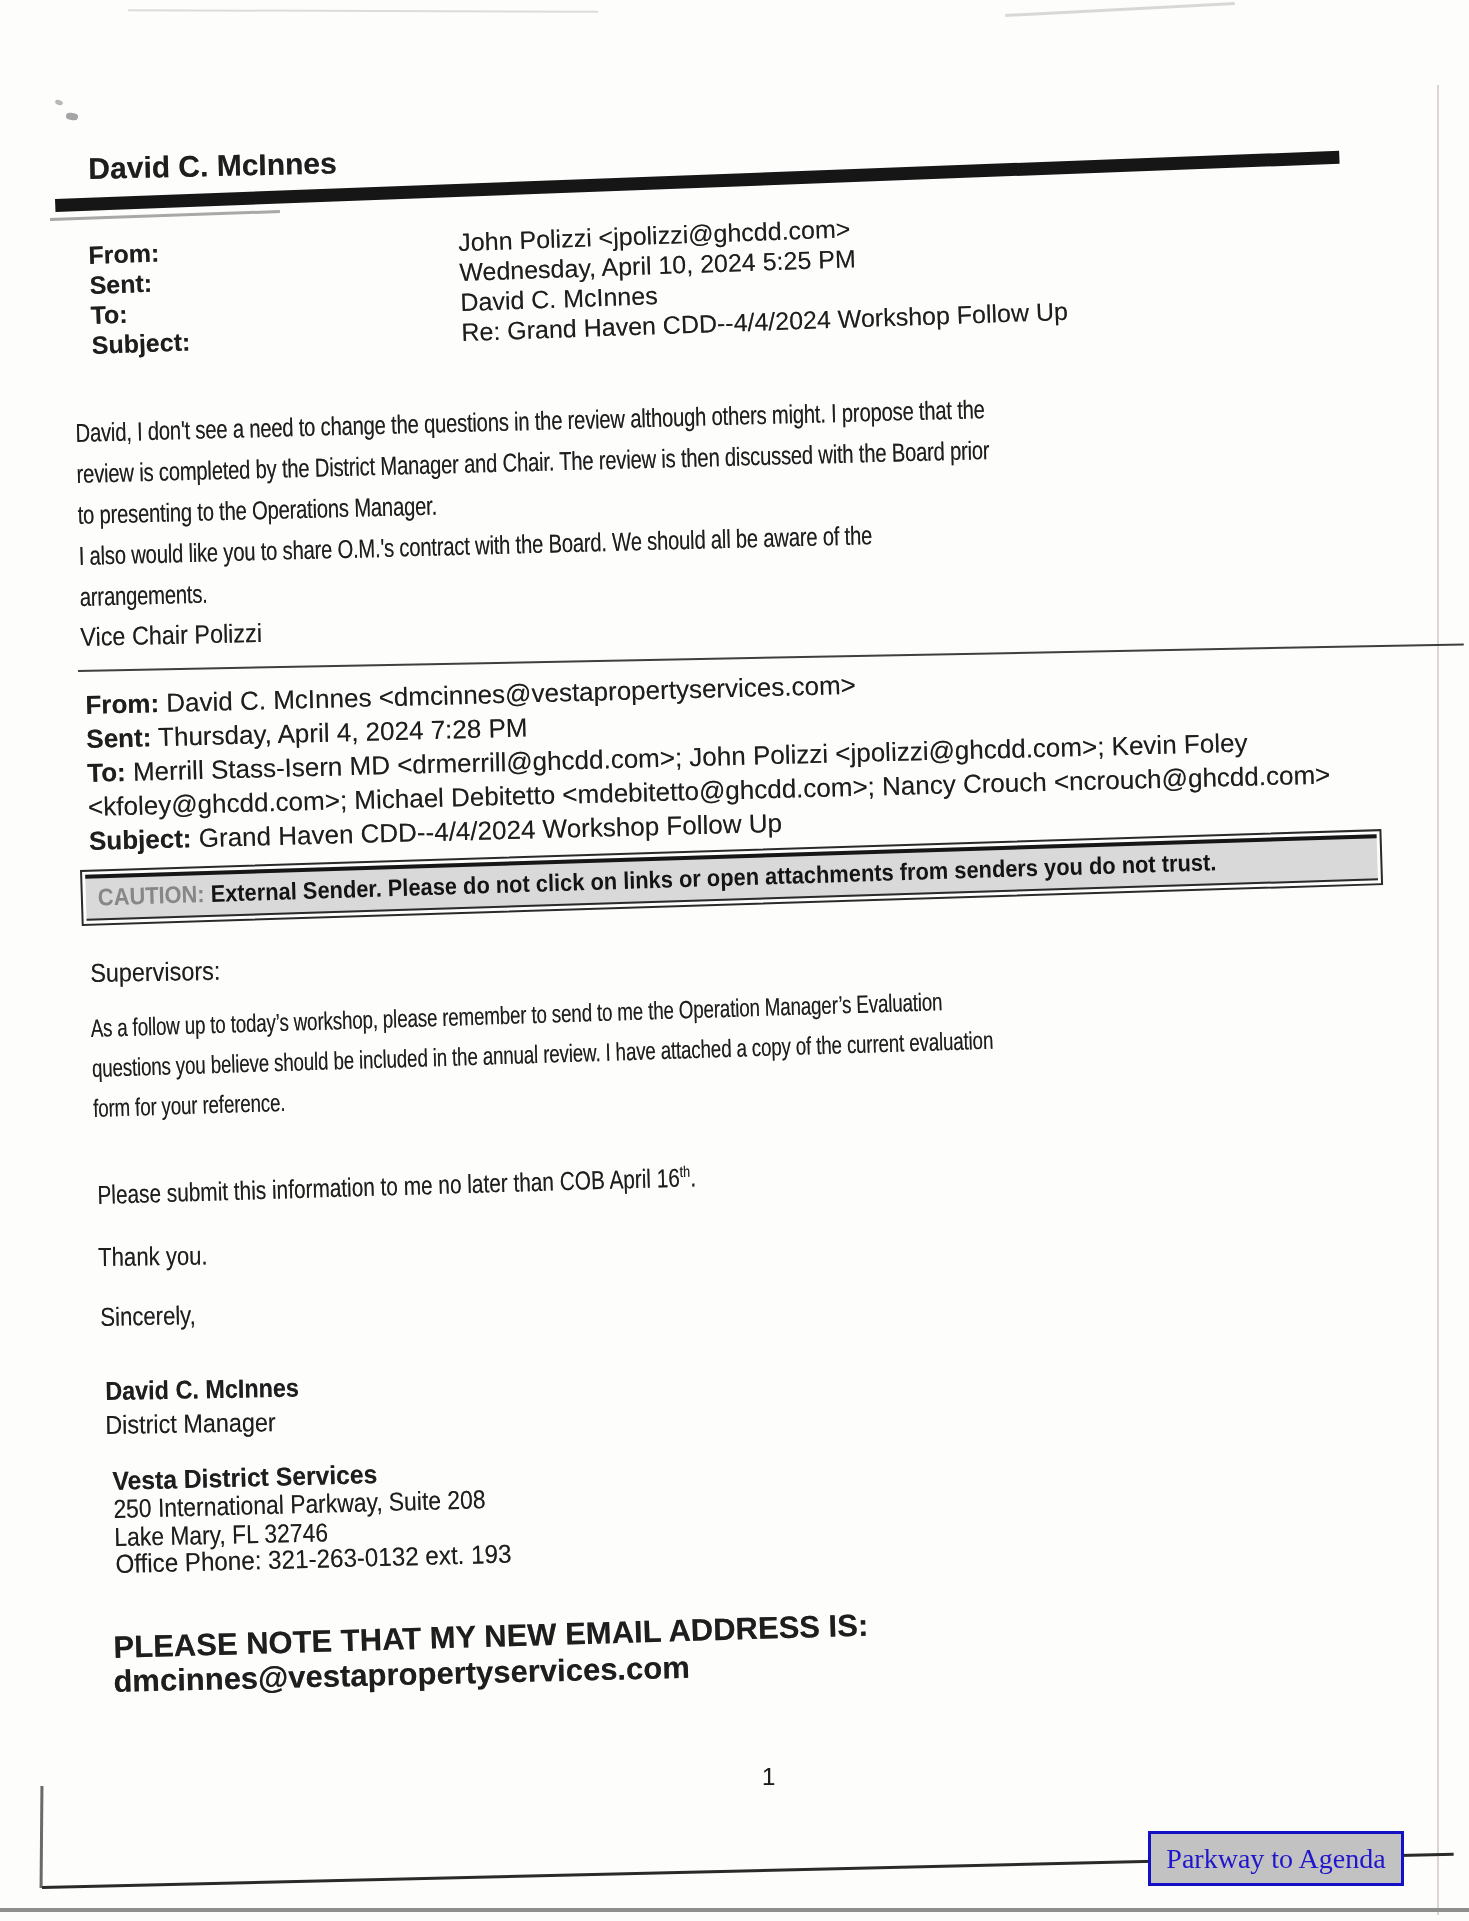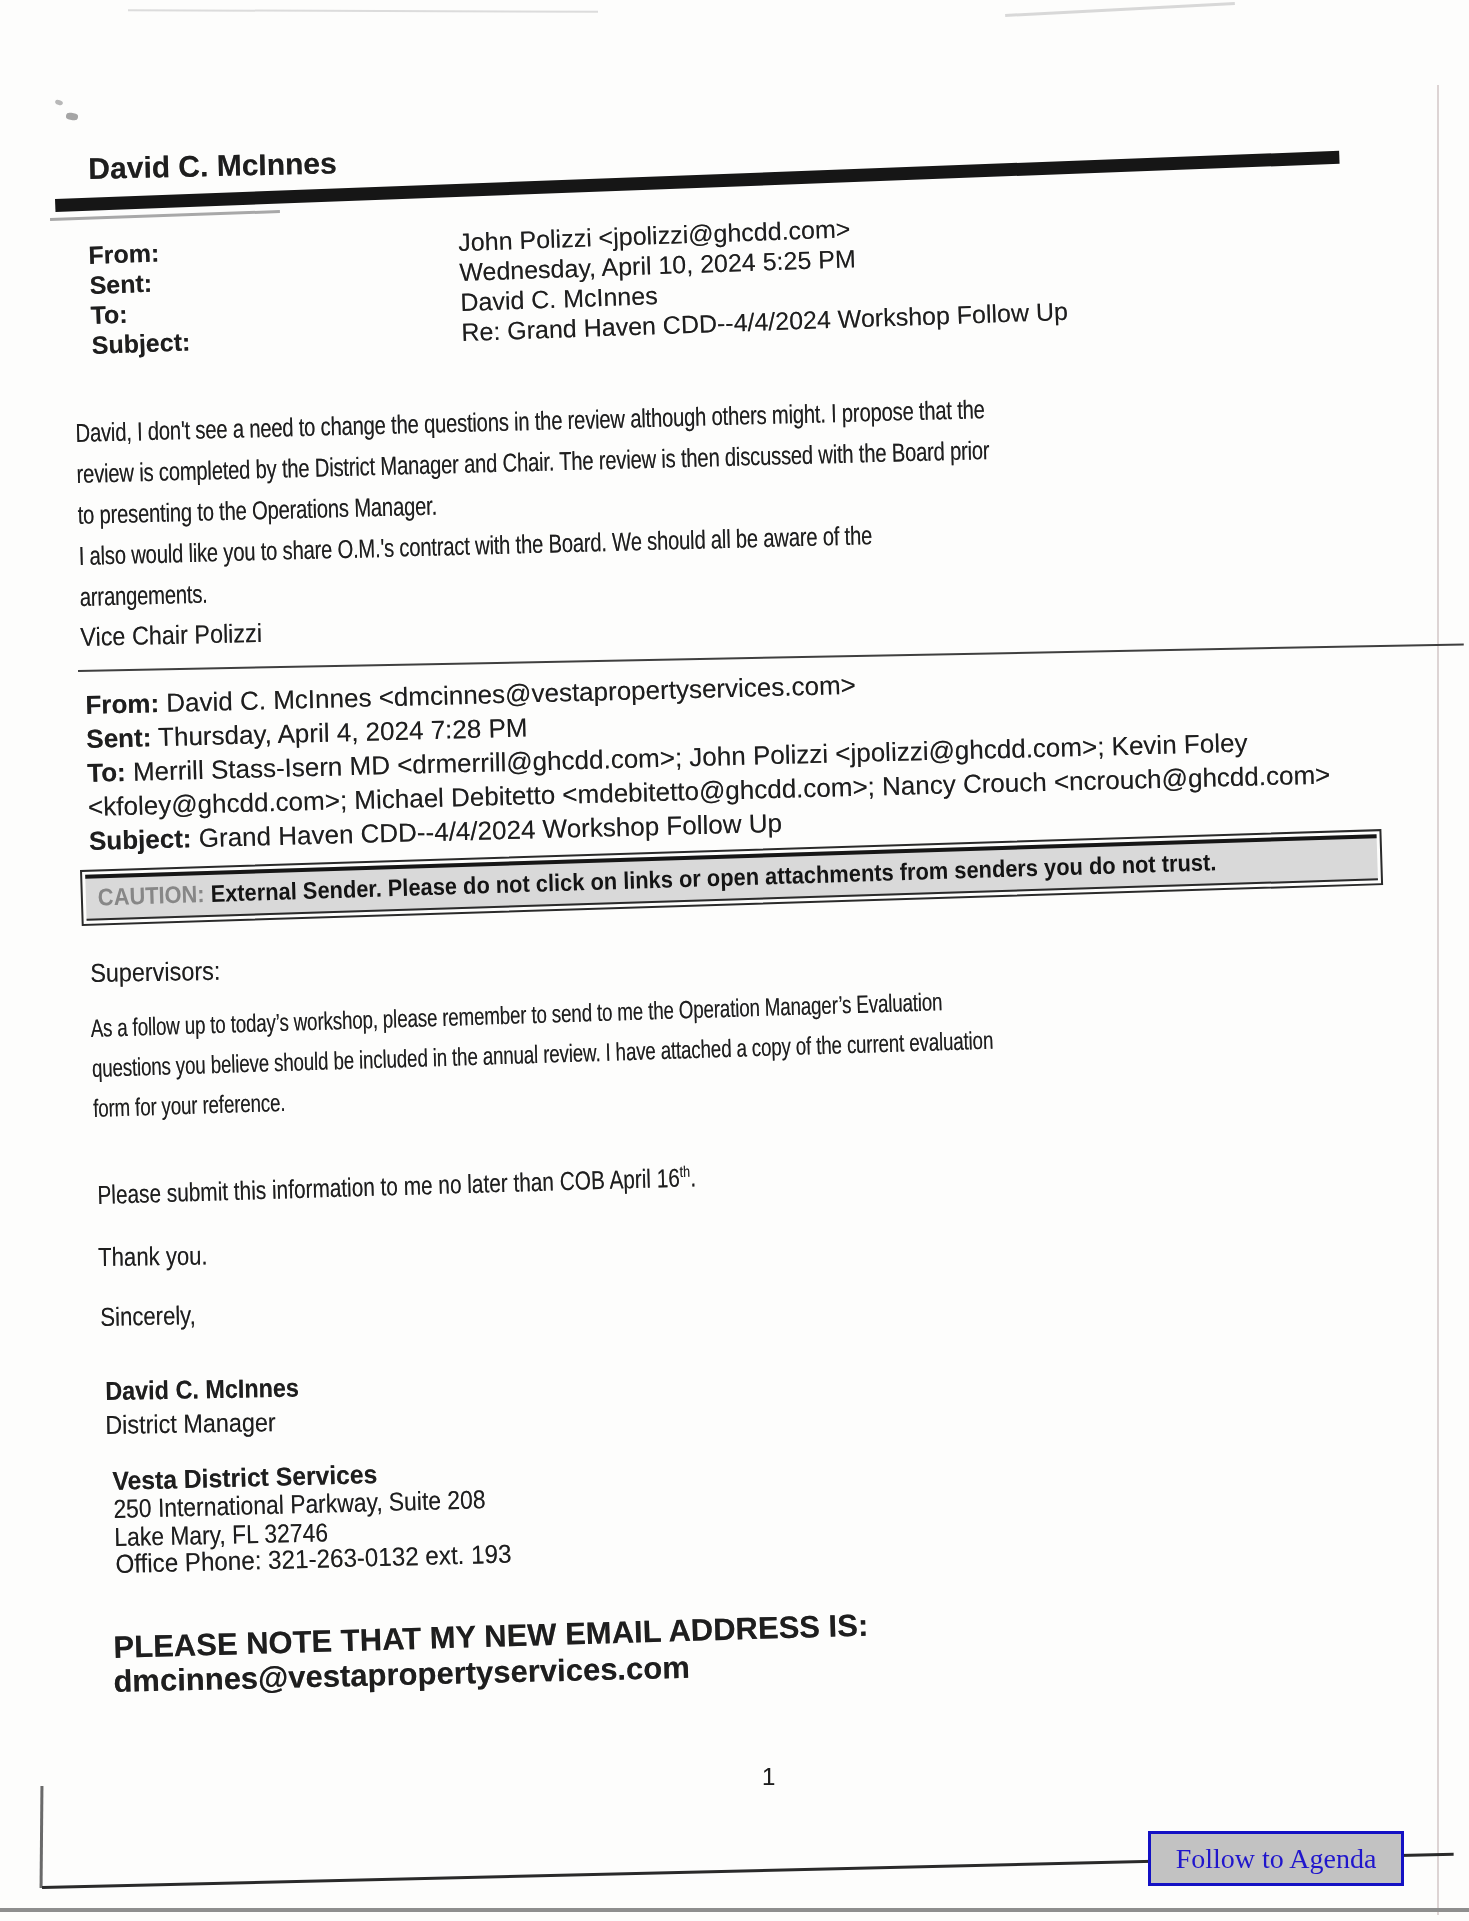--- a/index.html
+++ b/index.html
@@ -94,15 +94,15 @@
 
   <div class="abs txt b" style="left:113px;top:1630px;font-size:31px;transform:rotate(-1.7deg);">PLEASE NOTE THAT MY NEW EMAIL ADDRESS IS:</div>
   <div class="abs txt b" style="left:113px;top:1664px;font-size:31px;transform:rotate(-1.4deg);">dmcinnes@vestapropertyservices.com</div>
 
   <div class="abs txt" style="left:762px;top:1763px;font-size:24px;">1</div>
 
   <div class="abs" style="left:40px;top:1786px;width:3px;height:102px;background:#6a6a6a;transform:rotate(0.5deg);"></div>
   <div class="abs line" style="left:42px;top:1886px;width:1412px;height:3px;transform:rotate(-1.35deg);"></div>
   <div class="abs" style="left:0px;top:1908px;width:1469px;height:4px;background:#8e8e8e;"></div>
 
-  <div class="abs btn" style="left:1148px;top:1831px;width:250px;height:49px;">Follow to Agenda</div>
+  <div class="abs btn" style="left:1148px;top:1831px;width:250px;height:49px;">Parkway to Agenda</div>
 
 </div>
 
 </body></html>

